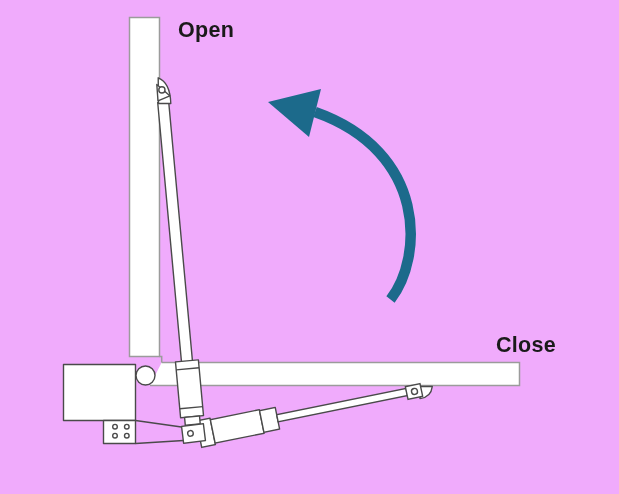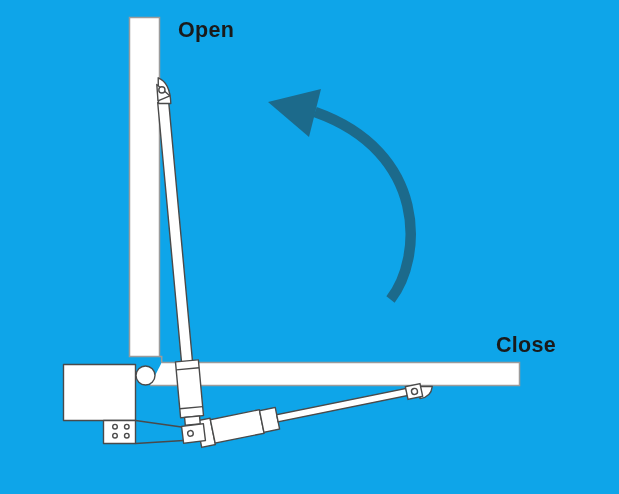--- a/index.html
+++ b/index.html
@@ -1,20 +1,20 @@
 <!DOCTYPE html>
 <html><head>
 <meta charset="utf-8">
 <style>
   html, body { margin: 0; padding: 0; background: #ffffff; }
   .stage {
     position: relative;
     width: 619px;
     height: 494px;
-    background: #0ea5e9;
+    background: #f0abfc;
     overflow: hidden;
     font-family: "Liberation Sans", sans-serif;
   }
   svg { display: block; }
   .pos-label {
     font-family: "Liberation Sans", sans-serif;
     font-weight: 700;
     font-size: 21.5px;
     letter-spacing: 0.3px;
   }

